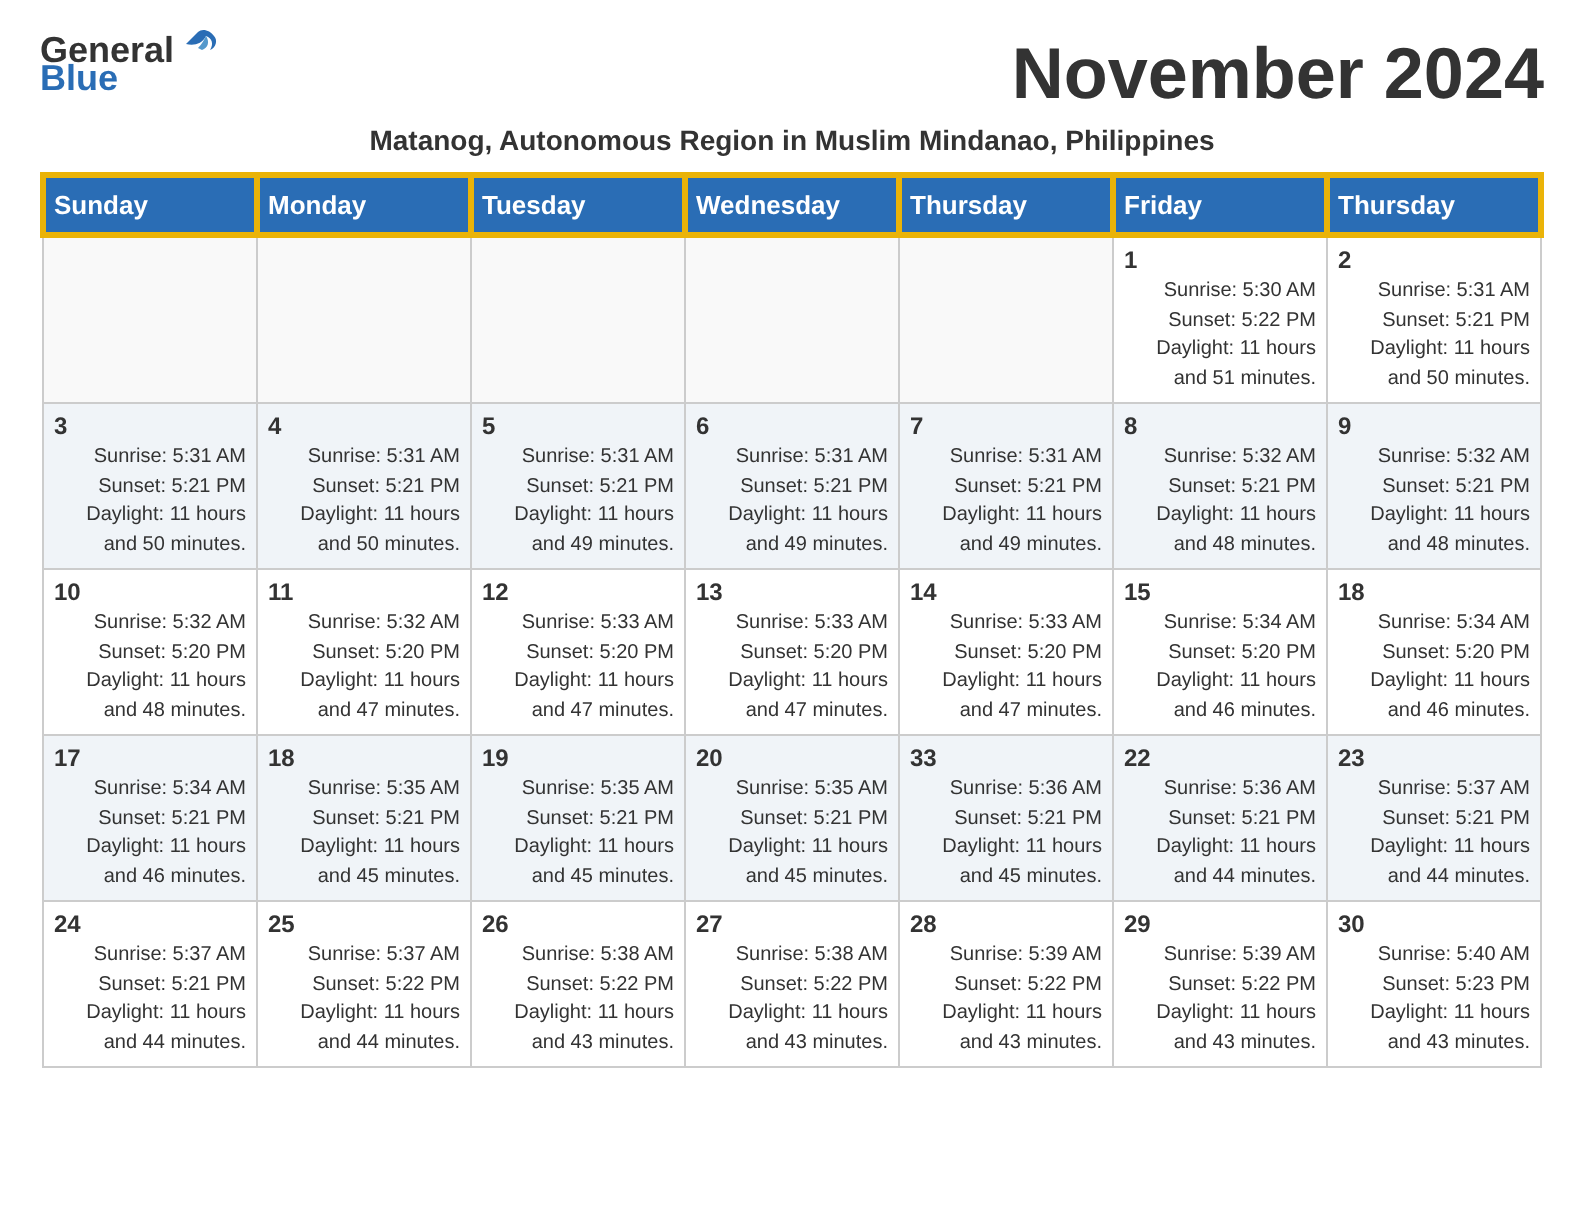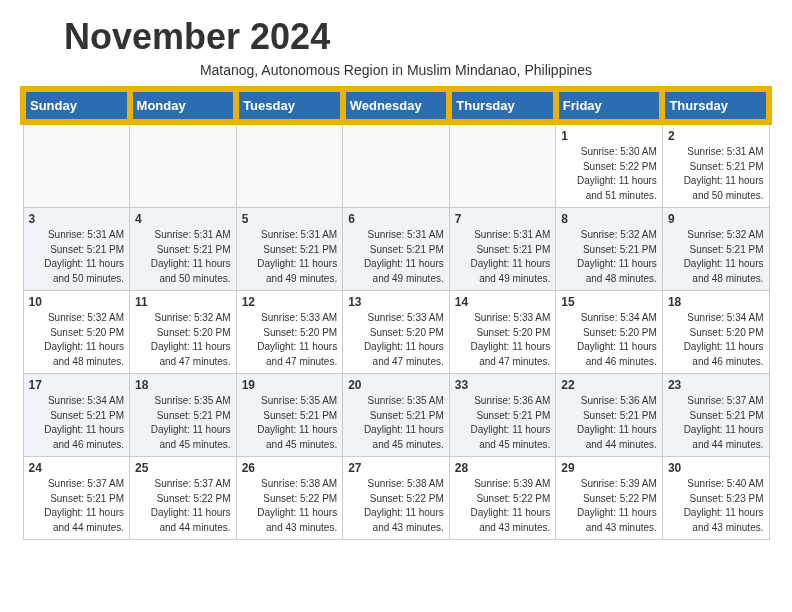--- a/index.html
+++ b/index.html
@@ -27,34 +27,34 @@
       font-weight: bold;
       color: #333;
       text-align: right;
       margin-left: 44px;
     }
     .subtitle {
       text-align: center;
       font-size: 14px;
       color: #333;
       margin-bottom: 8px;
-      font-weight: 400;
+      font-weight: 700;
     }
     .calendar {
       width: 100%;
       border-collapse: collapse;
     }
     .calendar th {
       background-color: #2a6db5;
       color: #fff;
       font-size: 13px;
       font-weight: bold;
       padding: 6px 4px;
       text-align: left;
-      border: 6px solid #eab308;
+      border: 3px solid #eab308;
     }
     .calendar td {
       vertical-align: top;
       border: 1px solid #ccc;
       padding: 4px 5px;
       font-size: 10.5px;
       color: #333;
       width: calc(100% / 7);
       height: 80px;
       background: #fff;
@@ -75,20 +75,30 @@
       text-align: right;
     }
     .row-shaded td {
       background: #f0f4f8;
     }
   </style>
 </head>
 <body>
 
 <div class="header-row">
+  <div class="logo">
+    <div style="display:flex;align-items:center;">
+      <span style="font-size:18px;font-weight:bold;color:#333;">General</span>
+      <svg width="22" height="18" viewBox="0 0 22 18" style="margin-left:2px;margin-top:-4px;">
+        <path d="M10 2 C12 0, 16 1, 18 4 C20 6, 19 10, 16 11 C18 8, 17 5, 14 4 C12 8, 8 9, 4 8 C6 6, 8 4, 10 2Z" fill="#2a6db5"></path>
+        <path d="M14 4 C16 7, 15 10, 12 11 L10 10 C12 8, 13 6, 14 4Z" fill="#5599cc"></path>
+      </svg>
+    </div>
+    <span style="font-size:18px;font-weight:bold;color:#2a6db5;margin-top:-4px;">Blue</span>
+  </div>
   <div class="month-title">November 2024</div>
 </div>
 
 <div class="subtitle">Matanog, Autonomous Region in Muslim Mindanao, Philippines</div>
 
 <table class="calendar">
   <thead>
     <tr>
         <th>Sunday</th>
         <th>Monday</th>

